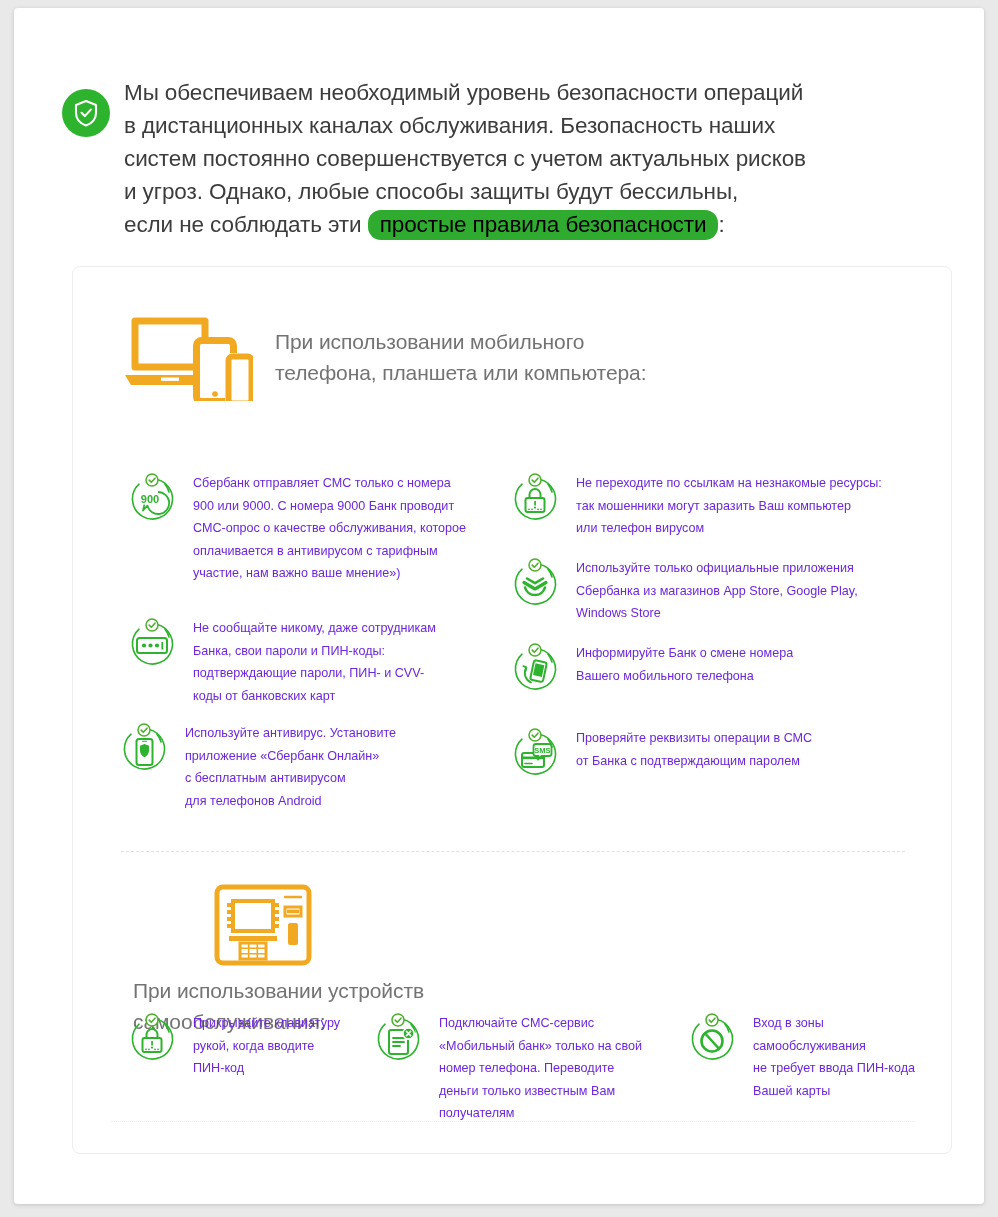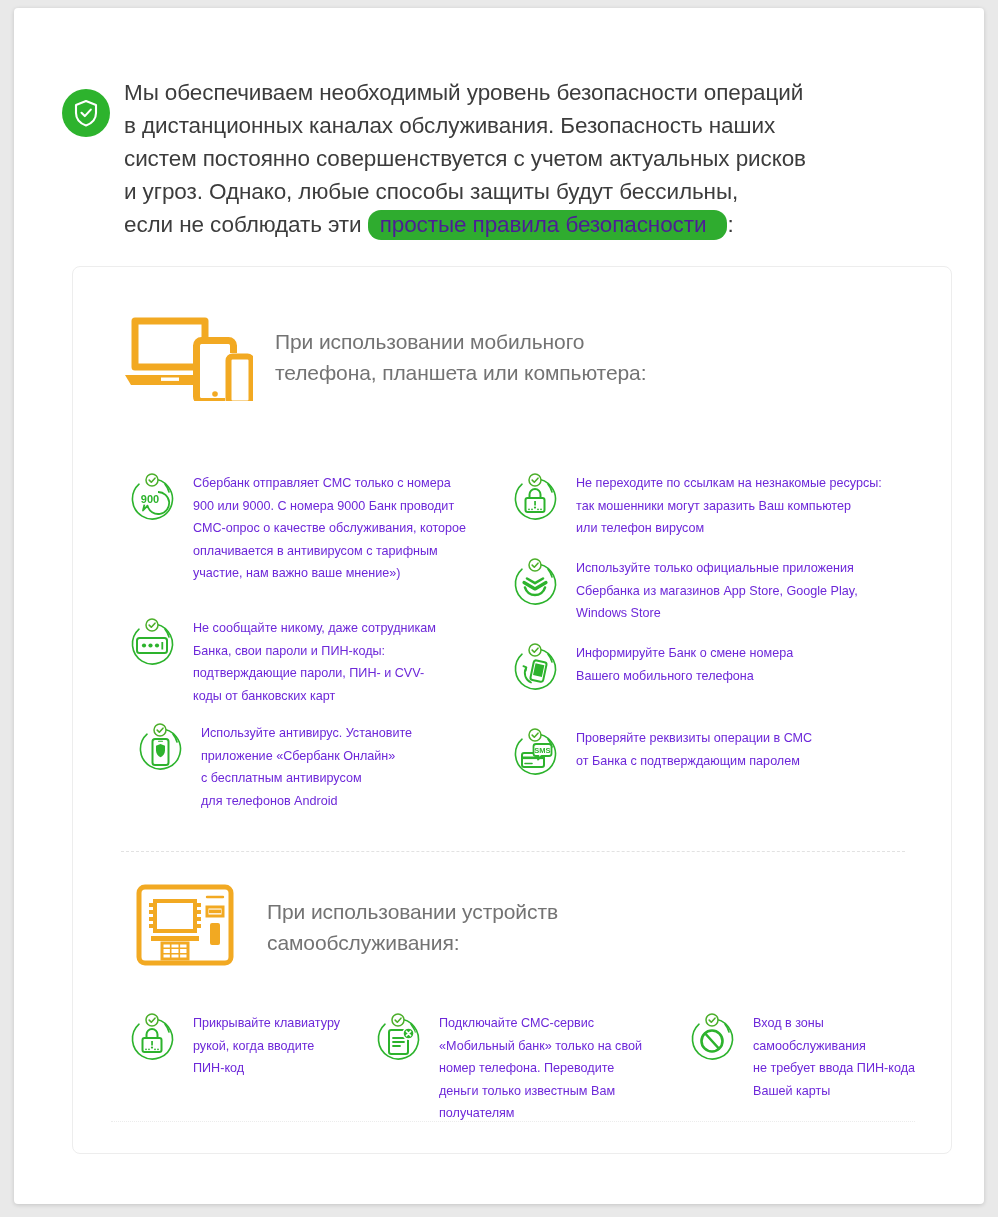--- a/index.html
+++ b/index.html
@@ -48,23 +48,23 @@
     justify-content: center;
   }
   .intro-text {
     font-size: 22.5px;
     line-height: 33px;
     color: #3c3c3c;
     letter-spacing: -0.1px;
   }
   .hl {
     background: #2fac2f;
-    color: #4c1d95;
+    color: #000000;
     border-radius: 13px;
-    padding: 2px 21px 3px 12px;
+    padding: 2px 12px 3px 12px;
     white-space: nowrap;
   }
 
   
   .card {
     position: absolute;
     left: 58px;
     top: 258px;
     width: 880px;
     height: 888px;
@@ -206,21 +206,21 @@
           </svg>
         </div>
         <div class="tip-text">
           <div>Не сообщайте никому, даже сотрудникам</div>
           <div>Банка, свои пароли и ПИН-коды:</div>
           <div>подтверждающие пароли, ПИН- и CVV-</div>
           <div>коды от банковских карт</div>
         </div>
       </div>
 
-      <div class="tip" style="left:60px; top:455px; width:370px;">
+      <div class="tip" style="left:44px; top:455px; width:370px;">
         <div class="tip-icon">
           <svg width="54" height="54" viewBox="0 0 54 54">
             <path d="M27 7 A20 20 0 1 1 14 12.2" fill="none" stroke="#2db32d" stroke-width="1.6" stroke-linecap="round"></path>
             <path d="M40 12.2 A20 20 0 0 1 44 20" fill="none" stroke="#2db32d" stroke-width="1.6" stroke-linecap="round"></path>
             <circle cx="27" cy="8" r="6" fill="#ffffff" stroke="#4caf2a" stroke-width="1.5"></circle>
             <path d="M24.2 8.1 L26.3 10.2 L30 6.2" fill="none" stroke="#4caf2a" stroke-width="1.6" stroke-linecap="round" stroke-linejoin="round"></path>
             <rect x="19.5" y="17" width="16" height="26" rx="2.5" fill="none" stroke="#2db32d" stroke-width="2"></rect>
             <path d="M27.5 22 L32 23.8 V28.6 C32 32 29.8 34.3 27.5 35.2 C25.2 34.3 23 32 23 28.6 V23.8 Z" fill="#2db32d"></path>
             <rect x="25" y="18.7" width="5" height="1.1" rx="0.5" fill="#2db32d"></rect>
           </svg>
@@ -310,21 +310,21 @@
           </svg>
         </div>
         <div class="tip-text">
           <div>Проверяйте реквизиты операции в СМС</div>
           <div>от Банка с подтверждающим паролем</div>
         </div>
       </div>
 
       <div class="divider"></div>
 
-      <div class="sec-head" style="left:60px; top:612px;">
+      <div class="sec-head" style="left:60px; top:612px;flex-direction:column;">
         <div class="sec-icon">
           <svg width="112" height="92" viewBox="0 0 112 92">
             <rect x="6" y="8" width="92" height="76" rx="6" fill="none" stroke="#f2a922" stroke-width="5"></rect>
 
             <rect x="22" y="22" width="40" height="30" fill="none" stroke="#f2a922" stroke-width="4"></rect>
 
             <rect x="16" y="24" width="4" height="4" fill="#f2a922"></rect>
             <rect x="16" y="31" width="4" height="4" fill="#f2a922"></rect>
             <rect x="16" y="38" width="4" height="4" fill="#f2a922"></rect>
             <rect x="16" y="45" width="4" height="4" fill="#f2a922"></rect>

